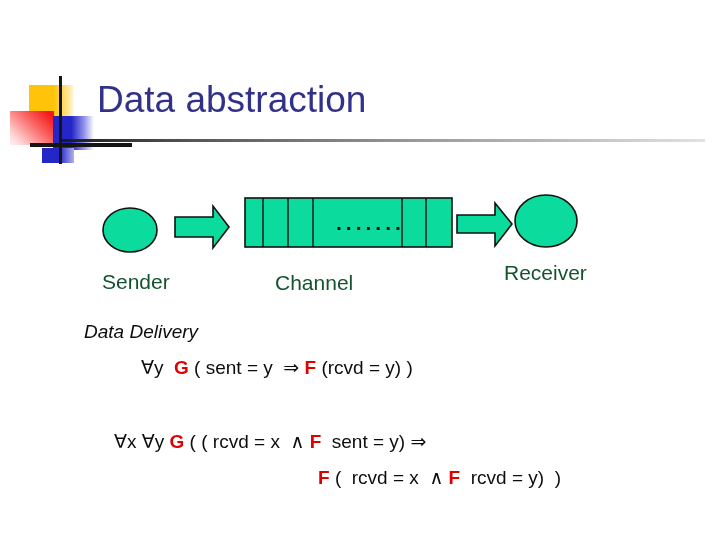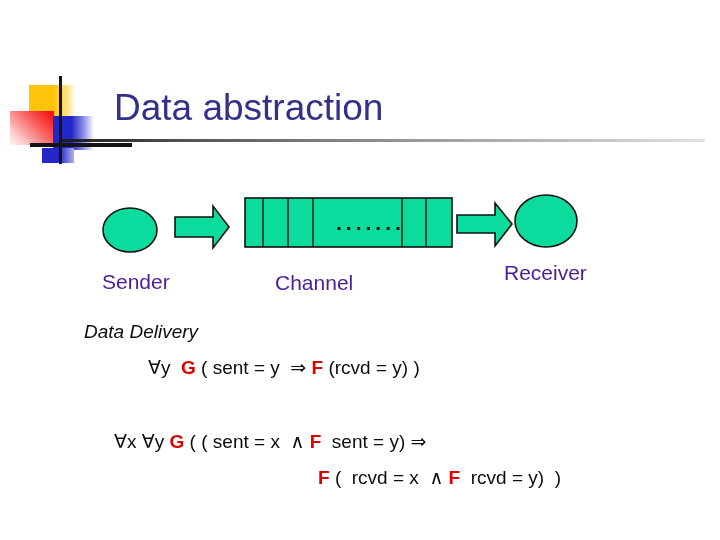--- a/index.html
+++ b/index.html
@@ -14,37 +14,37 @@
     background:linear-gradient(225deg,#f51515 8%,#fa6060 40%,#ffd9d9 85%,#fff0f0 100%);}
   #deco-blue{position:absolute;left:53px;top:116px;width:41px;height:34px;
     background:linear-gradient(90deg,#2426c8 45%,#8f90e8 75%,#ffffff 100%);}
   #deco-blue-lower{position:absolute;left:42px;top:148px;width:32px;height:15px;
     background:linear-gradient(90deg,#2426c8 55%,#b0b1ef 100%);}
   #title-rule{position:absolute;left:60px;top:139px;width:645px;height:3px;
     background:linear-gradient(90deg,#1a1a1a 0%,#555 20%,#999 55%,#c8c8c8 85%,#e2e2e2 100%);}
   #deco-hline{position:absolute;left:30px;top:143px;width:102px;height:4px;background:#151515;}
   #deco-vline{position:absolute;left:59px;top:76px;width:3px;height:88px;background:#151515;}
   
-  #page-title{position:absolute;left:97px;top:88px;font-size:37px;line-height:1.1;letter-spacing:0;margin-left:17px;}
+  #page-title{position:absolute;left:97px;top:80px;font-size:37px;line-height:1.1;letter-spacing:0;}
   
   #diagram{position:absolute;left:0;top:0;}
   #diagram ellipse,#diagram polygon,#diagram rect{stroke:#111;stroke-width:1.6px;}
   #diagram line{stroke:#111;stroke-width:1.4px;}
   #diagram text{fill:#111;font-weight:bold;font-size:21px;letter-spacing:4px;
     font-family:"Liberation Sans","DejaVu Sans",sans-serif;}
   
-  .shape-label{position:absolute;font-size:21px;color:#4c1d95;}
+  .shape-label{position:absolute;font-size:21px;color:#14532d;}
   #sender-label{left:102px;top:270px;}
   #channel-label{left:275px;top:271px;}
   #receiver-label{left:504px;top:261px;}
   
   .heading{position:absolute;font-size:19px;font-style:italic;color:#0d0d0d;}
   .formula{position:absolute;font-size:19px;color:#0d0d0d;white-space:pre;}
   #delivery-heading{left:84px;top:321px;font-style:italic;}
-  #delivery-formula{left:141px;top:356px;margin-left:7px;}
+  #delivery-formula{left:141px;top:356px;}
   #order-heading{left:84px;top:395px;}
   #order-formula-1{left:114px;top:430px;}
   #order-formula-2{left:318px;top:466px;text-align:right;}
   .formula .op{font-weight:bold;}
 </style>
 </head>
 <body>
 
 <div id="slide">
 
@@ -74,16 +74,16 @@
     <ellipse cx="546" cy="221" rx="31" ry="26" fill="#0bdb9c"></ellipse>
   </svg>
 
   <div id="sender-label" class="shape-label">Sender</div>
   <div id="channel-label" class="shape-label">Channel</div>
   <div id="receiver-label" class="shape-label">Receiver</div>
 
   <div id="delivery-heading" class="heading">Data Delivery</div>
   <div id="delivery-formula" class="formula"><span>∀y  </span><span class="op" style="color: rgb(224, 0, 0);">G</span><span> ( sent = y  ⇒ </span><span class="op" style="color: rgb(224, 0, 0);">F</span><span> (rcvd = y) )</span></div>
 
-  <div id="order-formula-1" class="formula"><span>∀x ∀y </span><span class="op" style="color: rgb(224, 0, 0);">G</span><span> ( ( sent = x  ∧ </span><span class="op" style="color: rgb(224, 0, 0);">F</span><span>  sent = y) ⇒</span></div>
+  <div id="order-formula-1" class="formula"><span>∀x ∀y </span><span class="op" style="color: rgb(224, 0, 0);">G</span><span> ( ( rcvd = x  ∧ </span><span class="op" style="color: rgb(224, 0, 0);">F</span><span>  sent = y) ⇒</span></div>
   <div id="order-formula-2" class="formula"><span class="op" style="color: rgb(224, 0, 0);">F</span><span> (  rcvd = x  ∧ </span><span class="op" style="color: rgb(224, 0, 0);">F</span><span>  rcvd = y)  )</span></div>
 
 </div>
 
 </body></html>

